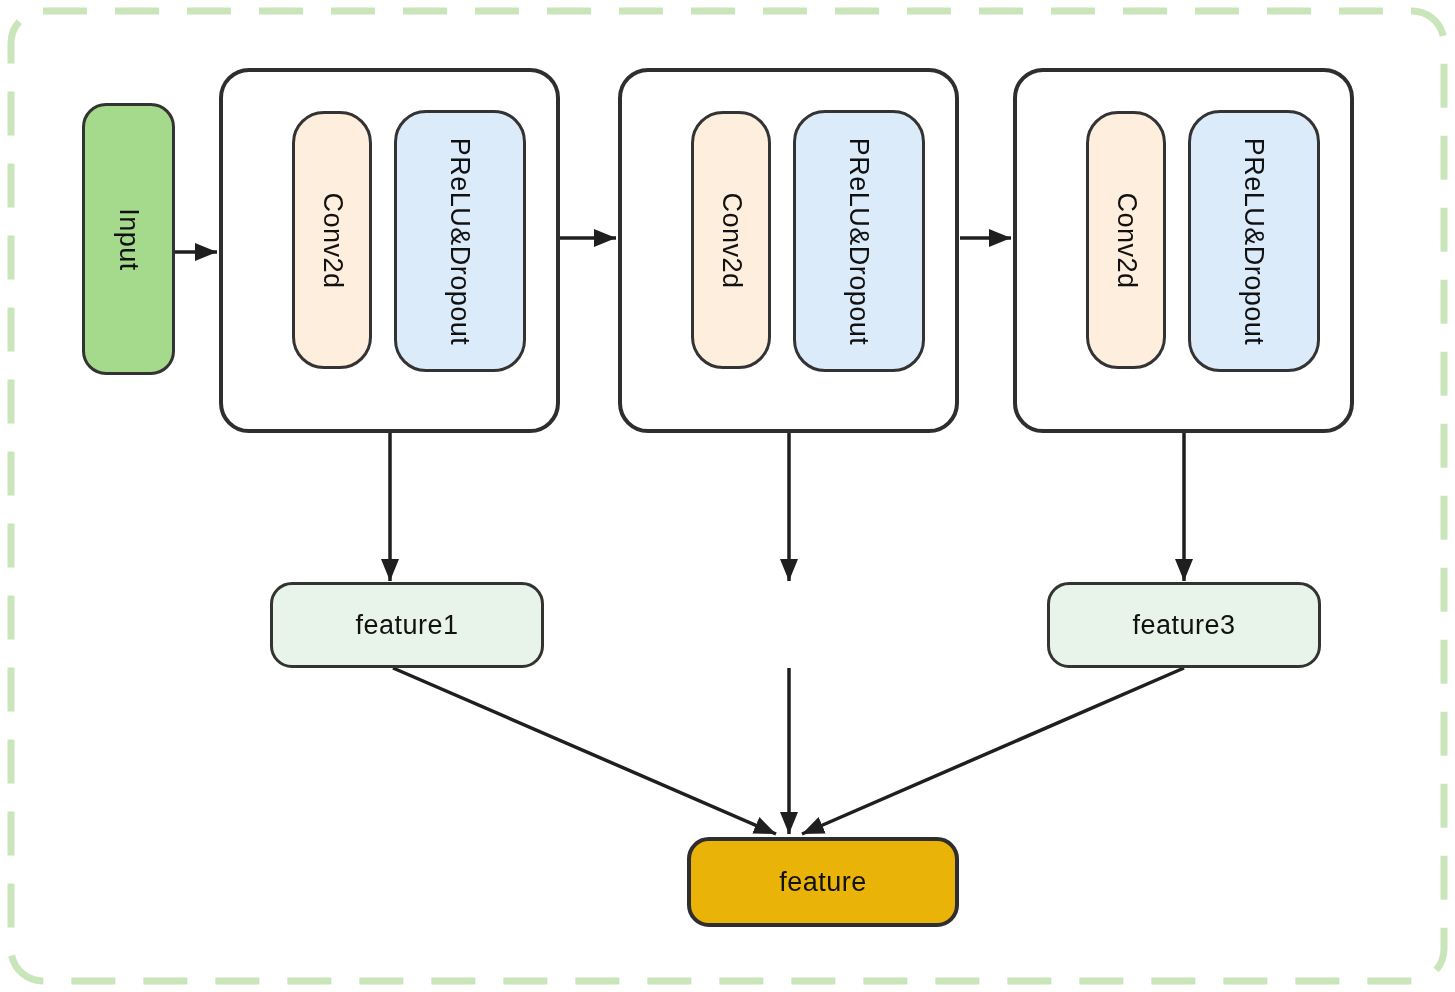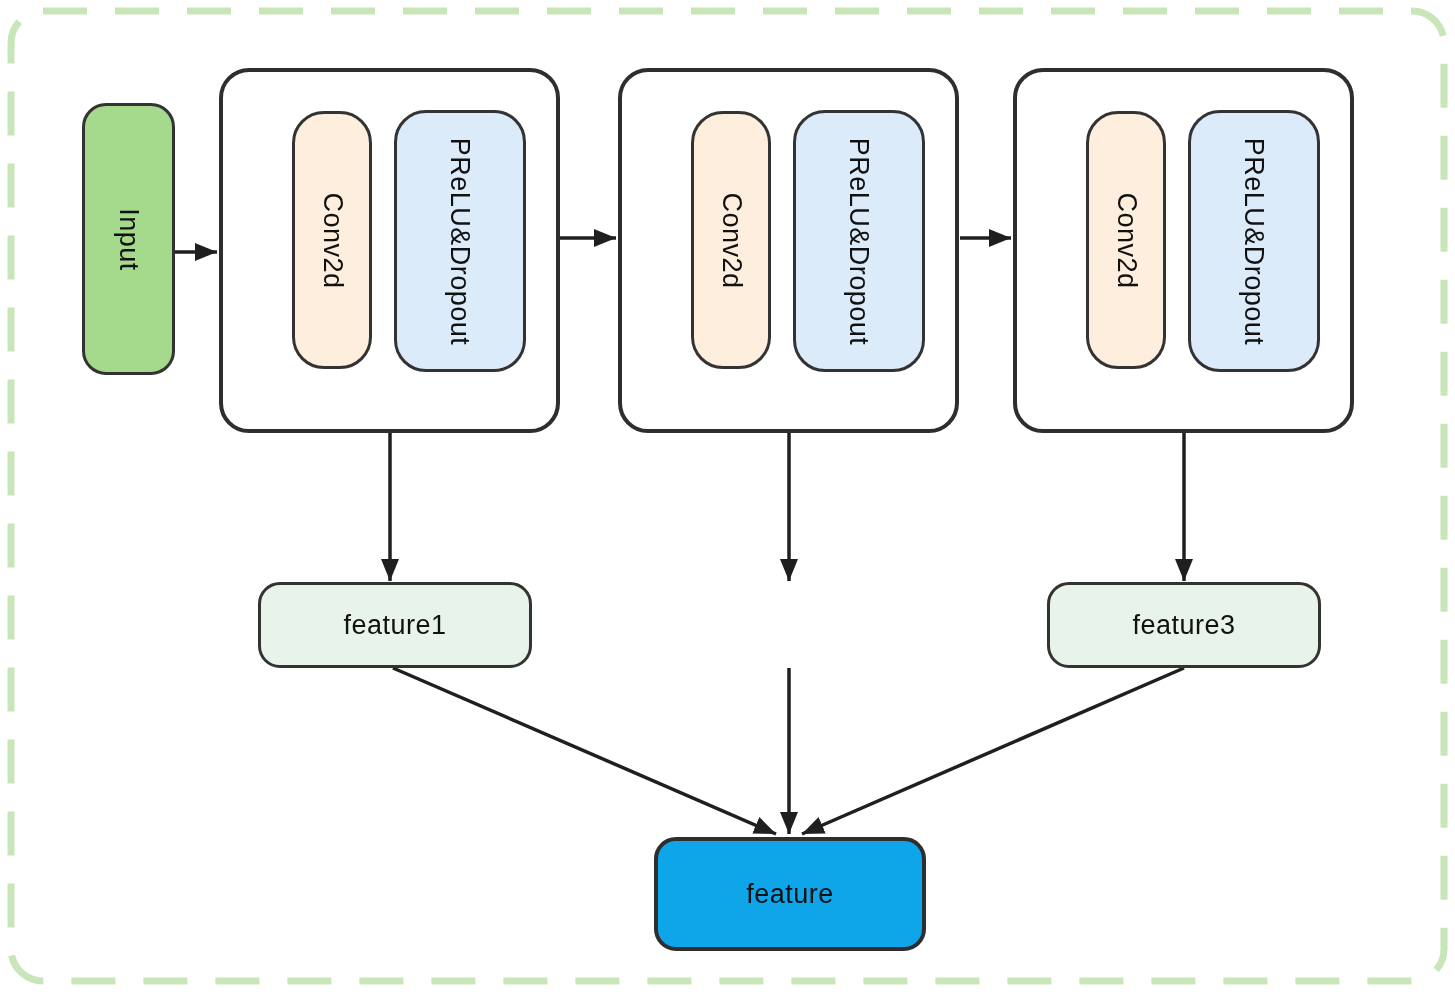--- a/index.html
+++ b/index.html
@@ -77,27 +77,27 @@
   }
   
   .feature-node {
     top: 582px;
     width: 274px;
     height: 86px;
     background: #e8f3ea;
     border: 3px solid #333333;
     border-radius: 22px;
   }
-  .feature-1 { left: 258px; }
+  .feature-1 { left: 270px; }
   .feature-2 { left: 652px; }
   .feature-3 { left: 1047px; text-align: center; }
   
   .output-node {
-    left: 654px; top: 837px; width: 272px; height: 114px;
-    background: #0ea5e9;
+    left: 687px; top: 837px; width: 272px; height: 90px;
+    background: #eab308;
     border: 4px solid #2e2e2e;
     border-radius: 22px;
   }
 </style>
 </head>
 <body>
 
 <div class="canvas">
 
   <svg class="layer" viewBox="0 0 1455 992">

